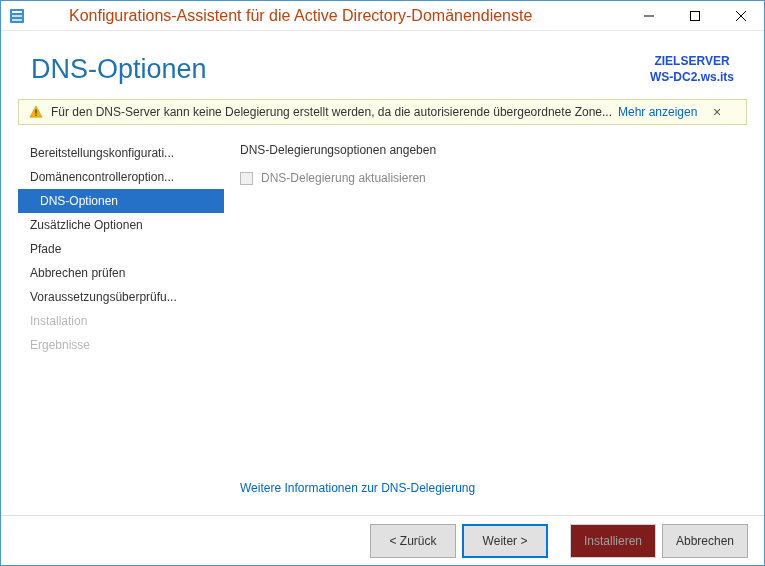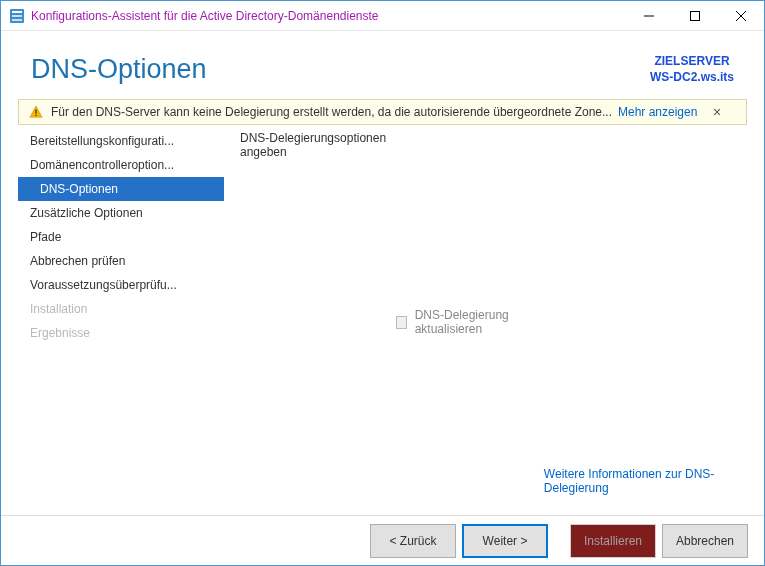--- a/index.html
+++ b/index.html
@@ -6,21 +6,21 @@
   html, body { margin: 0; padding: 0; font-family: "Segoe UI", Tahoma, sans-serif; background: #666; }
   .window {
     width: 765px; height: 566px; background: #fff; border: 1px solid #4a94cf;
     display: flex; flex-direction: column; position: relative;
   }
   .titlebar {
     height: 30px; display: flex; align-items: center; padding: 0 0 0 8px;
     background: #fff; border-bottom: 1px solid #e8e8e8;
   }
   .titlebar-icon { width: 16px; height: 16px; margin-right: 6px; display: flex; align-items: center; justify-content: center; }
-  .titlebar-title { font-size: 12px; color: #a21caf; flex: 1; }
+  .titlebar-title { font-size: 16px; color: #c2410c; flex: 1; margin-left: 38px; }
   .winbtns { display: flex; height: 100%; }
   .winbtn { width: 46px; height: 100%; display: flex; align-items: center; justify-content: center; cursor: default; }
   .winbtn svg { width: 10px; height: 10px; }
 
   .header-section {
     padding: 22px 30px 14px 30px; display: flex; justify-content: space-between; align-items: flex-end;
   }
   .page-title { color: #1e73b0; font-size: 27px; font-weight: 400; }
   .target-block { text-align: center; font-size: 12px; color: #1d4ed8; line-height: 1.35; }
   .target-label { font-weight: 700; }
@@ -30,31 +30,31 @@
   .notice-bar {
     background: #fdfdea; border: 1px solid #d8d8a8; height: 26px;
     display: flex; align-items: center; font-size: 12px; color: #333;
     padding: 0 20px 0 10px;
   }
   .notice-icon { margin-right: 8px; display: flex; }
   .notice-text { flex: none; white-space: nowrap; }
   .notice-link { color: #0066cc; margin-left: 6px; cursor: pointer; }
   .notice-close { margin-left: auto; width: 18px; text-align: center; cursor: pointer; font-size: 14px; color: #555; }
 
-  .body-columns { flex: 1; display: flex; padding: 4px 17px 0 17px; overflow: hidden; }
+  .body-columns { flex: 1; display: flex; padding: 16px 17px 0 17px; overflow: hidden; }
   .sidebar { width: 206px; flex: none; }
   .nav-item {
     font-size: 12px; color: #333; padding: 5px 12px; white-space: nowrap;
     overflow: hidden; text-overflow: ellipsis; cursor: default;
   }
   .nav-item.active { background: #2471c7; color: #fff; }
   .nav-item.active-pad { padding-left: 22px; }
   .nav-item.disabled { color: #b8b8b8; }
 
-  .main-area { flex: 1; padding: 2px 16px; display: flex; flex-direction: row; font-size: 12px; color: #333; }
+  .main-area { flex: 1; padding: 2px 16px; display: flex; flex-direction: column; font-size: 12px; color: #333; }
   .section-heading { font-size: 12px; margin-bottom: 14px; }
   .checkbox-row { display: flex; align-items: center; gap: 8px; color: #888; }
   .checkbox-box { width: 13px; height: 13px; border: 1px solid #bbb; background: #f0f0f0; }
   .more-link { color: #0066cc; margin-top: auto; margin-bottom: 0px; cursor: pointer; padding-bottom: 18px; }
 
   .button-bar {
     border-top: 1px solid #dcdcdc; height: 50px; display: flex; align-items: center;
     justify-content: flex-end; gap: 6px; padding: 0 16px;
   }
   .btn {

